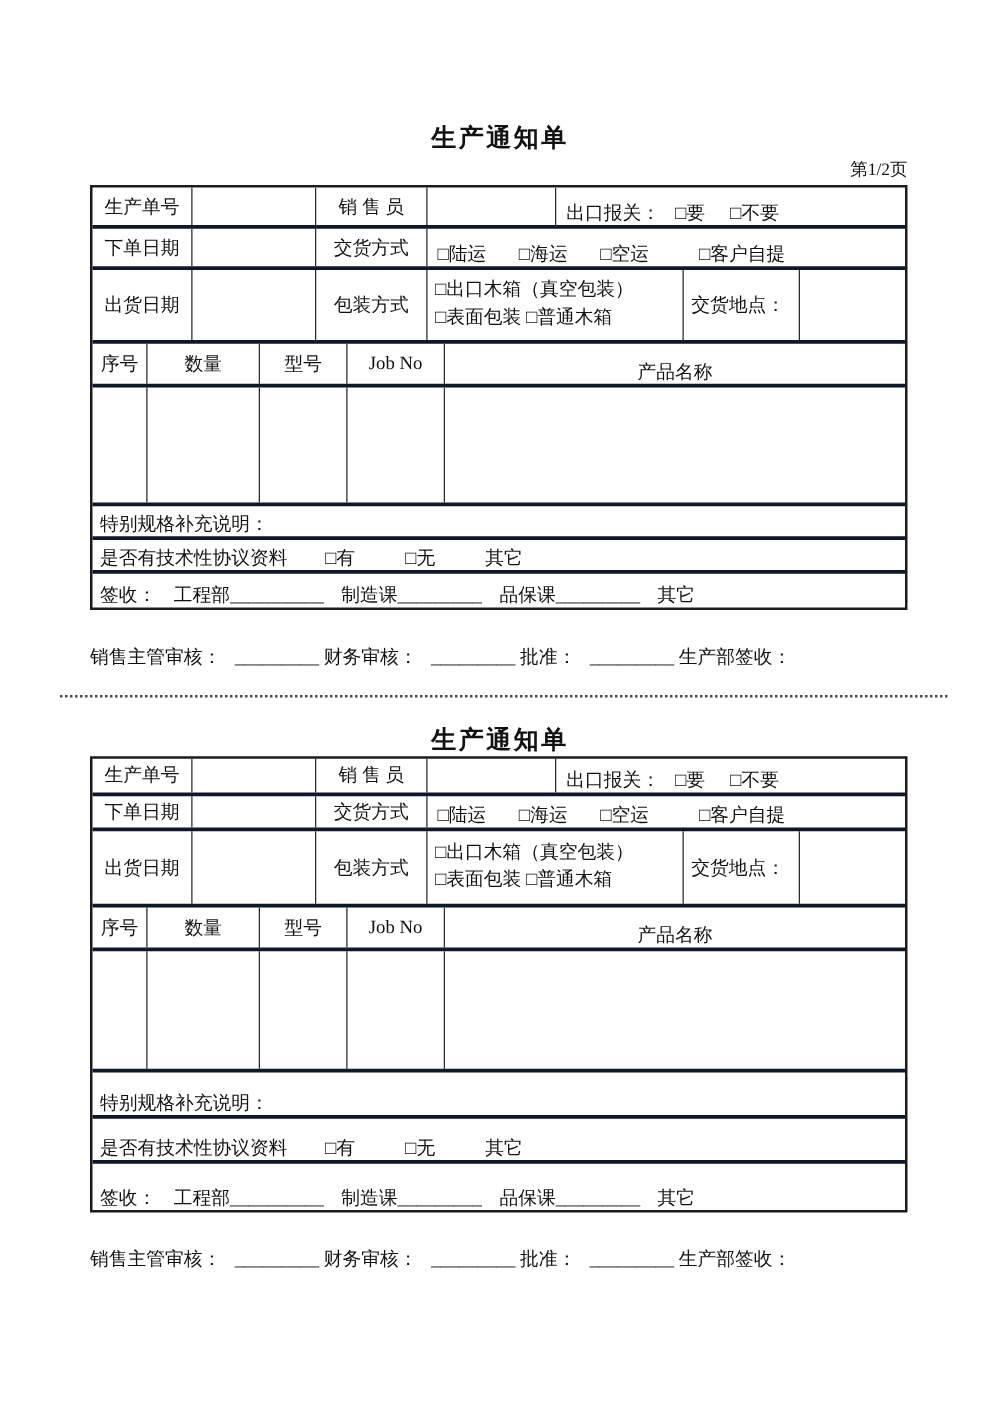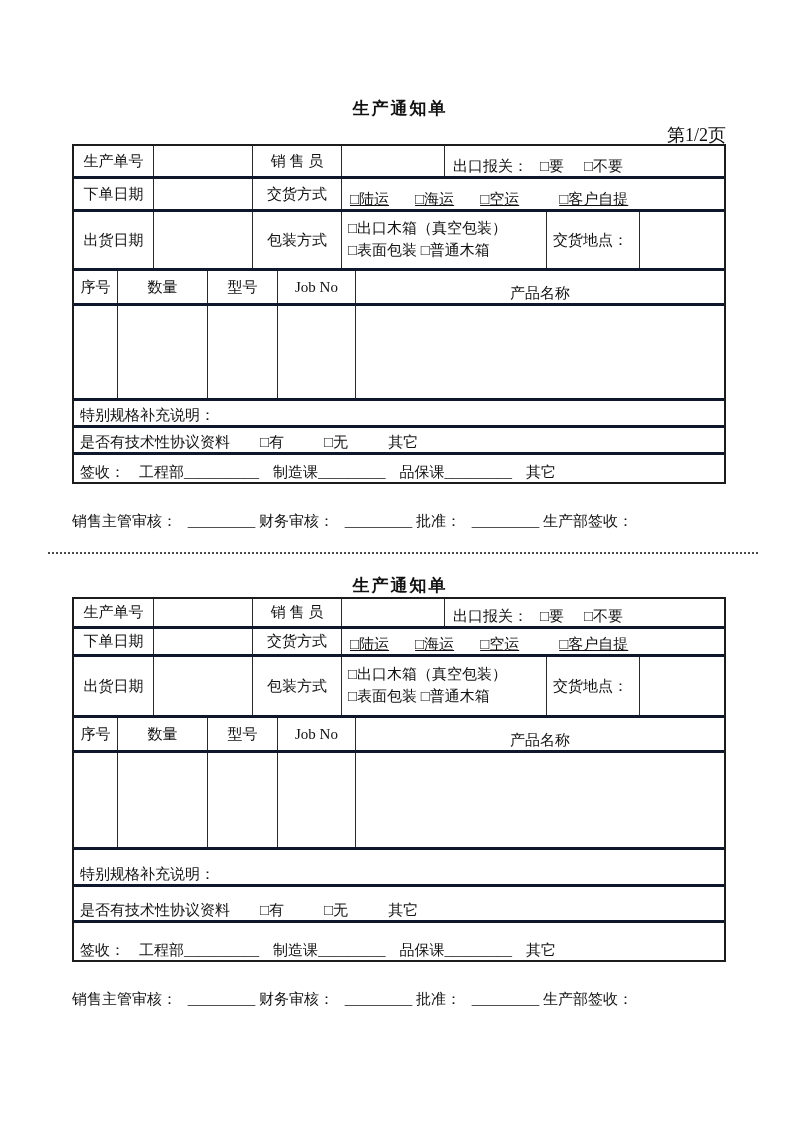--- a/index.html
+++ b/index.html
@@ -7,31 +7,31 @@
     width: 800px; height: 1136px;
     background: #ffffff;
     color: #111;
     font-family: "Liberation Serif", "DejaVu Serif", serif;
     overflow: hidden;
   }
   .sheet { width: 800px; height: 1136px; position: relative; }
 
   .form-title {
     text-align: center;
-    font-size: 17px;
+    font-size: 20px;
     font-weight: bold;
     letter-spacing: 2px;
   }
   .form--p1 .form-title { padding-top: 97px; }
   .form--p2 .form-title { padding-top: 20px; }
 
   .page-label {
     text-align: right;
     margin: 3px 74px 2px 0;
-    font-size: 18px;
+    font-size: 14px;
     height: 19px;
   }
 
   .tbl {
     margin-left: 72px;
     width: 654px;
     border: 2px solid #1c1c1c;
   }
   .row {
     display: flex;
@@ -82,21 +82,21 @@
   .form--p2 .row-tech { height: 36px; }
   .form--p2 .row-sign { height: 37px; }
 
   .pack-cell {
     flex-direction: column;
     align-items: flex-start;
     justify-content: center;
     line-height: 1.45;
     padding-left: 6px;
   }
-  .opt { margin-right: 26px; white-space: nowrap; text-decoration: underline; }
+  .opt { margin-right: 26px; white-space: nowrap; }
   .opt:last-child { margin-right: 0; padding-left: 14px; }
   .opt-sm { margin-right: 20px; white-space: nowrap; }
   .gap12 { margin-right: 12px; }
   .gap30 { margin-left: 30px; }
   .gap40 { margin-left: 40px; }
 
   .sign-part { margin-right: 14px; white-space: nowrap; font-family: Liberation Serif, serif; }
 
   .approval {
     margin: 28px 0 0 72px;

